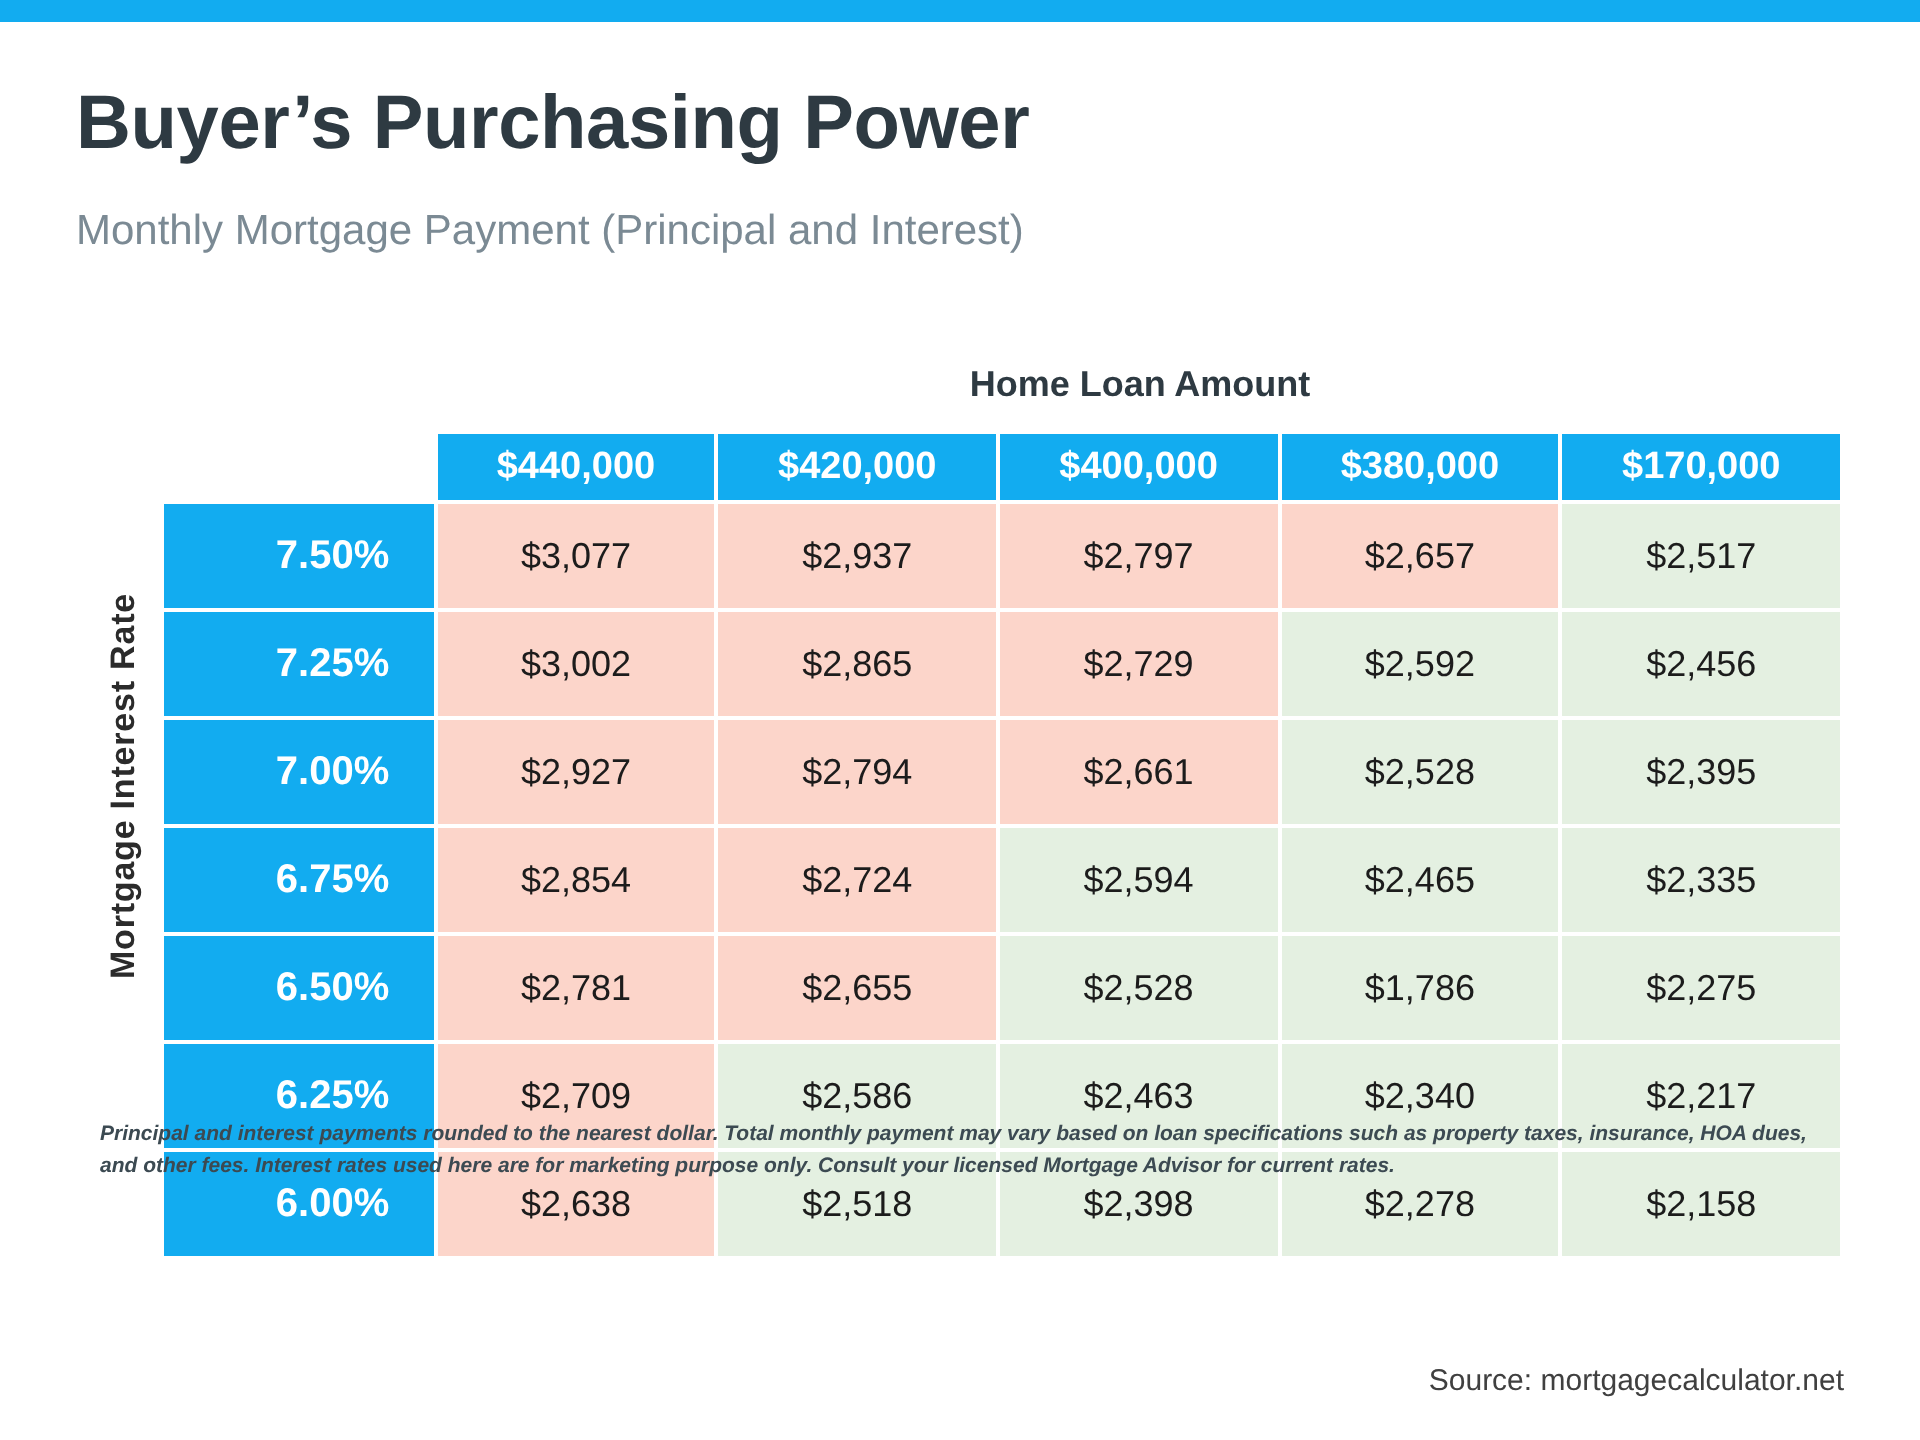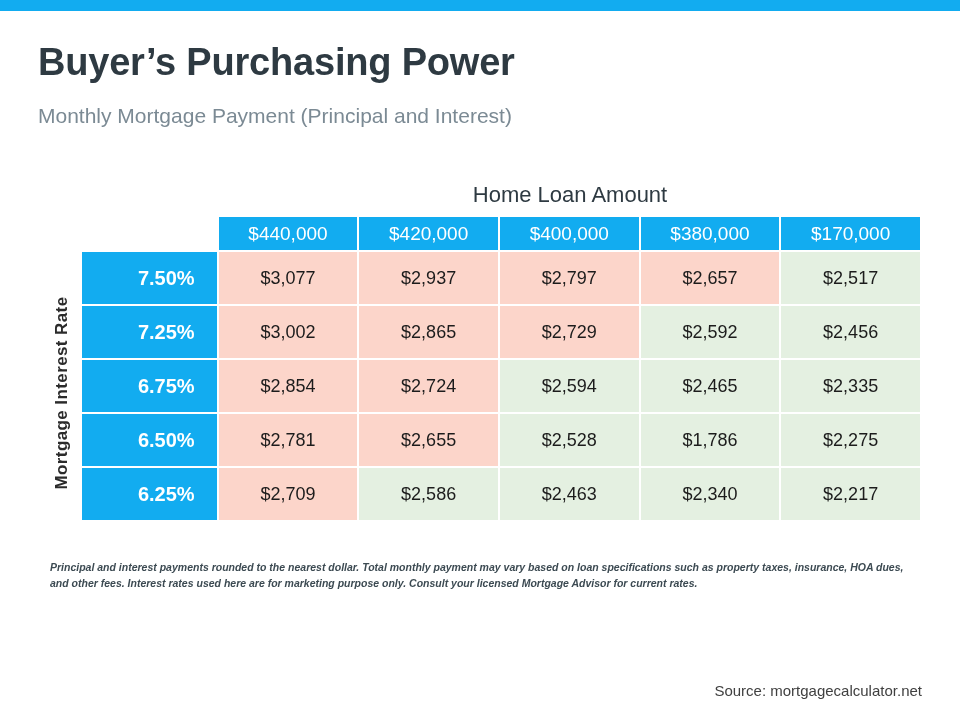--- a/index.html
+++ b/index.html
@@ -57,22 +57,22 @@
     white-space: nowrap;
   }
 
   
   #col-group-label {
     position: absolute;
     left: 218px;
     top: 182px;
     width: 704px;
     text-align: center;
-    font-size: 22px;
-    font-weight: normal;
+    font-size: 18px;
+    font-weight: bold;
     color: #2e3a42;
     white-space: nowrap;
   }
 
   
   #row-group-label {
     position: absolute;
     left: -83px;
     top: 383px;
     width: 290px;
@@ -105,21 +105,21 @@
   col.amt-col   { width: 138px; }
 
   
   .hdr-corner {
     background: #ffffff;
   }
   .hdr-amount {
     background: #12acf0;
     color: #ffffff;
     font-size: 19px;
-    font-weight: normal;
+    font-weight: bold;
     text-align: center;
     height: 33px;
     vertical-align: middle;
     white-space: nowrap;
   }
 
   
   .rate-cell {
     background: #12acf0;
     color: #ffffff;
@@ -213,20 +213,28 @@
         </tr>
         <tr>
           <td class="rate-cell">7.25%</td>
           <td class="val high">$3,002</td>
           <td class="val high">$2,865</td>
           <td class="val high">$2,729</td>
           <td class="val low">$2,592</td>
           <td class="val low">$2,456</td>
         </tr>
         <tr>
+          <td class="rate-cell">7.00%</td>
+          <td class="val high">$2,927</td>
+          <td class="val high">$2,794</td>
+          <td class="val high">$2,661</td>
+          <td class="val low">$2,528</td>
+          <td class="val low">$2,395</td>
+        </tr>
+        <tr>
           <td class="rate-cell">6.75%</td>
           <td class="val high">$2,854</td>
           <td class="val high">$2,724</td>
           <td class="val low">$2,594</td>
           <td class="val low">$2,465</td>
           <td class="val low">$2,335</td>
         </tr>
         <tr>
           <td class="rate-cell">6.50%</td>
           <td class="val high">$2,781</td>
@@ -236,20 +244,28 @@
           <td class="val low">$2,275</td>
         </tr>
         <tr>
           <td class="rate-cell">6.25%</td>
           <td class="val high">$2,709</td>
           <td class="val low">$2,586</td>
           <td class="val low">$2,463</td>
           <td class="val low">$2,340</td>
           <td class="val low">$2,217</td>
         </tr>
+        <tr>
+          <td class="rate-cell">6.00%</td>
+          <td class="val high">$2,638</td>
+          <td class="val low">$2,518</td>
+          <td class="val low">$2,398</td>
+          <td class="val low">$2,278</td>
+          <td class="val low">$2,158</td>
+        </tr>
       </tbody>
   </table>
 
   <div id="footnote">Principal and interest payments rounded to the nearest dollar. Total monthly payment may vary based on loan specifications such as property taxes, insurance, HOA dues, and other fees. Interest rates used here are for marketing purpose only. Consult your licensed Mortgage Advisor for current rates.</div>
 
   <div id="source">Source: mortgagecalculator.net</div>
 
 </div>
 
 </body></html>

